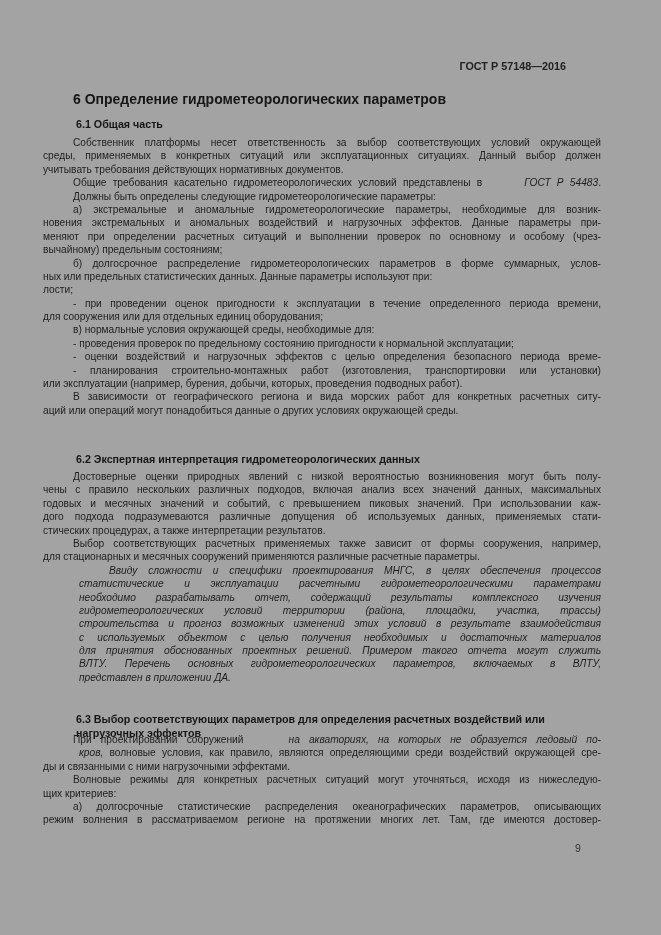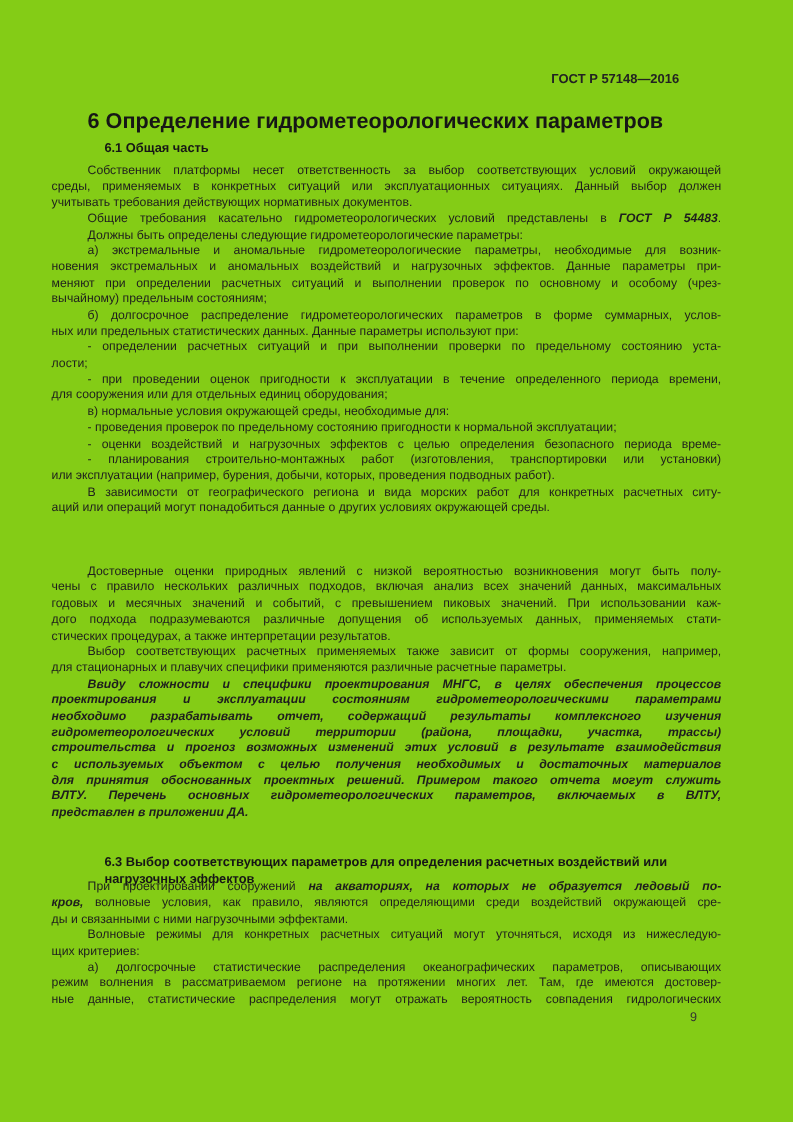--- a/index.html
+++ b/index.html
@@ -1,51 +1,51 @@
 <!DOCTYPE html>
 <html><head>
 <meta charset="utf-8">
 <style>
   html,body { margin:0; padding:0; background:#ffffff; }
   .page {
-    position:relative; width:661px; height:935px; background:#84cc16;
+    position:relative; width:661px; height:935px; background:#a3a3a3;
     font-family:"Liberation Sans","DejaVu Sans",sans-serif;
     color:#1e1e1e; overflow:hidden;
   }
   .doc-header {
     position:absolute; top:60px; right:95px;
     font-size:10.8px; font-weight:bold; color:#222; white-space:nowrap;
   }
   .h1 {
     position:absolute; left:73px; width:528px; top:91px;
-    font-size:18px; font-weight:bold; color:#161616; white-space:pre-line;
+    font-size:14px; font-weight:bold; color:#161616; white-space:pre-line;
   }
   .h2 {
-    position:absolute; left:87px; width:528px;
+    position:absolute; left:76px; width:528px;
     font-size:10.7px; font-weight:bold; color:#161616;
     line-height:14px; white-space:pre-line;
   }
   .h2-61 { top:117px; }
   .h2-62 { top:452px; }
   .h2-63 { top:700px;margin-top:12px; }
   .textblock {
     position:absolute; left:43px; width:558px;
     font-size:10.2px; color:#1e1e1e;
   }
   .tb-a { top:136px; }
   .tb-b { top:470px; }
   .tb-c { top:733px; }
   .ln {
     height:13.4px; line-height:13.4px;
     text-align:justify; text-align-last:justify; -moz-text-align-last:justify;
     white-space:normal; overflow:visible;
   }
   .ln.end { text-align-last:left; -moz-text-align-last:left; }
   .ln.ind { padding-left:30px; }
-  .bi { font-weight:bold; font-style:italic; }
+  .bi { font-weight:normal; font-style:italic;margin-left:36px; }
   .page-number {
     position:absolute; top:842px; left:568px; width:20px;
     font-size:10.5px; color:#333; text-align:center;
   }
 </style>
 </head>
 <body>
 
 <div class="page">
   <div class="doc-header">ГОСТ Р 57148—2016</div>
@@ -56,56 +56,55 @@
       <div class="ln">среды, применяемых в конкретных ситуаций или эксплуатационных ситуациях. Данный выбор должен</div>
       <div class="ln end">учитывать требования действующих нормативных документов.</div>
       <div class="ln ind"><span>Общие требования касательно гидрометеорологических условий представлены в </span><span class="bi">ГОСТ Р 54483</span><span>.</span></div>
       <div class="ln ind end">Должны быть определены следующие гидрометеорологические параметры:</div>
       <div class="ln ind">а) экстремальные и аномальные гидрометеорологические параметры, необходимые для возник-</div>
       <div class="ln">новения экстремальных и аномальных воздействий и нагрузочных эффектов. Данные параметры при-</div>
       <div class="ln">меняют при определении расчетных ситуаций и выполнении проверок по основному и особому (чрез-</div>
       <div class="ln end">вычайному) предельным состояниям;</div>
       <div class="ln ind">б) долгосрочное распределение гидрометеорологических параметров в форме суммарных, услов-</div>
       <div class="ln end">ных или предельных статистических данных. Данные параметры используют при:</div>
-      <div class="ln ind">- определении расчетных ситуаций и при выполнении проверки по предельному состоянию уста-</div>
       <div class="ln end">лости;</div>
       <div class="ln ind">- при проведении оценок пригодности к эксплуатации в течение определенного периода времени,</div>
       <div class="ln end">для сооружения или для отдельных единиц оборудования;</div>
       <div class="ln ind end">в) нормальные условия окружающей среды, необходимые для:</div>
       <div class="ln ind end">- проведения проверок по предельному состоянию пригодности к нормальной эксплуатации;</div>
       <div class="ln ind">- оценки воздействий и нагрузочных эффектов с целью определения безопасного периода време-</div>
       <div class="ln ind">- планирования строительно-монтажных работ (изготовления, транспортировки или установки)</div>
       <div class="ln end">или эксплуатации (например, бурения, добычи, которых, проведения подводных работ).</div>
       <div class="ln ind">В зависимости от географического региона и вида морских работ для конкретных расчетных ситу-</div>
       <div class="ln end">аций или операций могут понадобиться данные о других условиях окружающей среды.</div>
     </div>
+  <div class="h2 h2-62">6.2  Экспертная интерпретация гидрометеорологических данных</div>
   <div class="textblock tb-b" id="block-b">
       <div class="ln ind">Достоверные оценки природных явлений с низкой вероятностью возникновения могут быть полу-</div>
       <div class="ln">чены с правило нескольких различных подходов, включая анализ всех значений данных, максимальных</div>
       <div class="ln">годовых и месячных значений и событий, с превышением пиковых значений. При использовании каж-</div>
       <div class="ln">дого подхода подразумеваются различные допущения об используемых данных, применяемых стати-</div>
       <div class="ln end">стических процедурах, а также интерпретации результатов.</div>
       <div class="ln ind">Выбор соответствующих расчетных применяемых также зависит от формы сооружения, например,</div>
-      <div class="ln end">для стационарных и плавучих специфики применяются различные расчетные параметры.</div>
+      <div class="ln end">для стационарных и месячных сооружений применяются различные расчетные параметры.</div>
       <div class="ln ind bi">Ввиду сложности и специфики проектирования МНГС, в целях обеспечения процессов</div>
-      <div class="ln bi">проектирования и эксплуатации состояниям гидрометеорологическими параметрами</div>
+      <div class="ln bi">статистические и эксплуатации расчетными гидрометеорологическими параметрами</div>
       <div class="ln bi">необходимо разрабатывать отчет, содержащий результаты комплексного изучения</div>
       <div class="ln bi">гидрометеорологических условий территории (района, площадки, участка, трассы)</div>
       <div class="ln bi">строительства и прогноз возможных изменений этих условий в результате взаимодействия</div>
       <div class="ln bi">с используемых объектом с целью получения необходимых и достаточных материалов</div>
       <div class="ln bi">для принятия обоснованных проектных решений. Примером такого отчета могут служить</div>
       <div class="ln bi">ВЛТУ. Перечень основных гидрометеорологических параметров, включаемых в ВЛТУ,</div>
       <div class="ln end bi">представлен в приложении ДА.</div>
     </div>
   <div class="h2 h2-63">6.3  Выбор соответствующих параметров для определения расчетных воздействий или
 нагрузочных эффектов</div>
   <div class="textblock tb-c" id="block-c">
       <div class="ln ind"><span>При проектировании сооружений </span><span class="bi">на акваториях, на которых не образуется ледовый по-</span></div>
       <div class="ln"><span class="bi">кров, </span><span>волновые условия, как правило, являются определяющими среди воздействий окружающей сре-</span></div>
       <div class="ln end">ды и связанными с ними нагрузочными эффектами.</div>
       <div class="ln ind">Волновые режимы для конкретных расчетных ситуаций могут уточняться, исходя из нижеследую-</div>
       <div class="ln end">щих критериев:</div>
       <div class="ln ind">а) долгосрочные статистические распределения океанографических параметров, описывающих</div>
       <div class="ln">режим волнения в рассматриваемом регионе на протяжении многих лет. Там, где имеются достовер-</div>
-      <div class="ln">ные данные, статистические распределения могут отражать вероятность совпадения гидрологических</div>
     </div>
   <div class="page-number">9</div>
 </div>
 
 </body></html>

